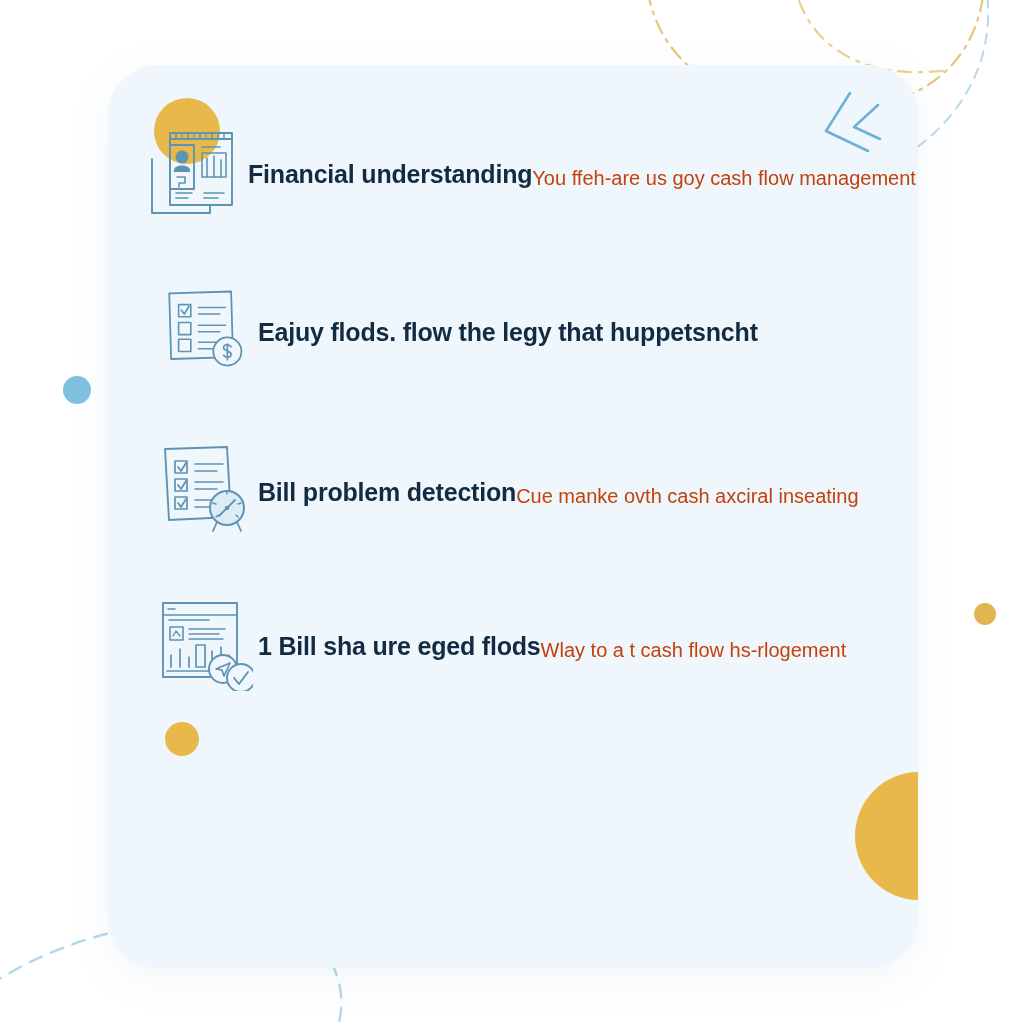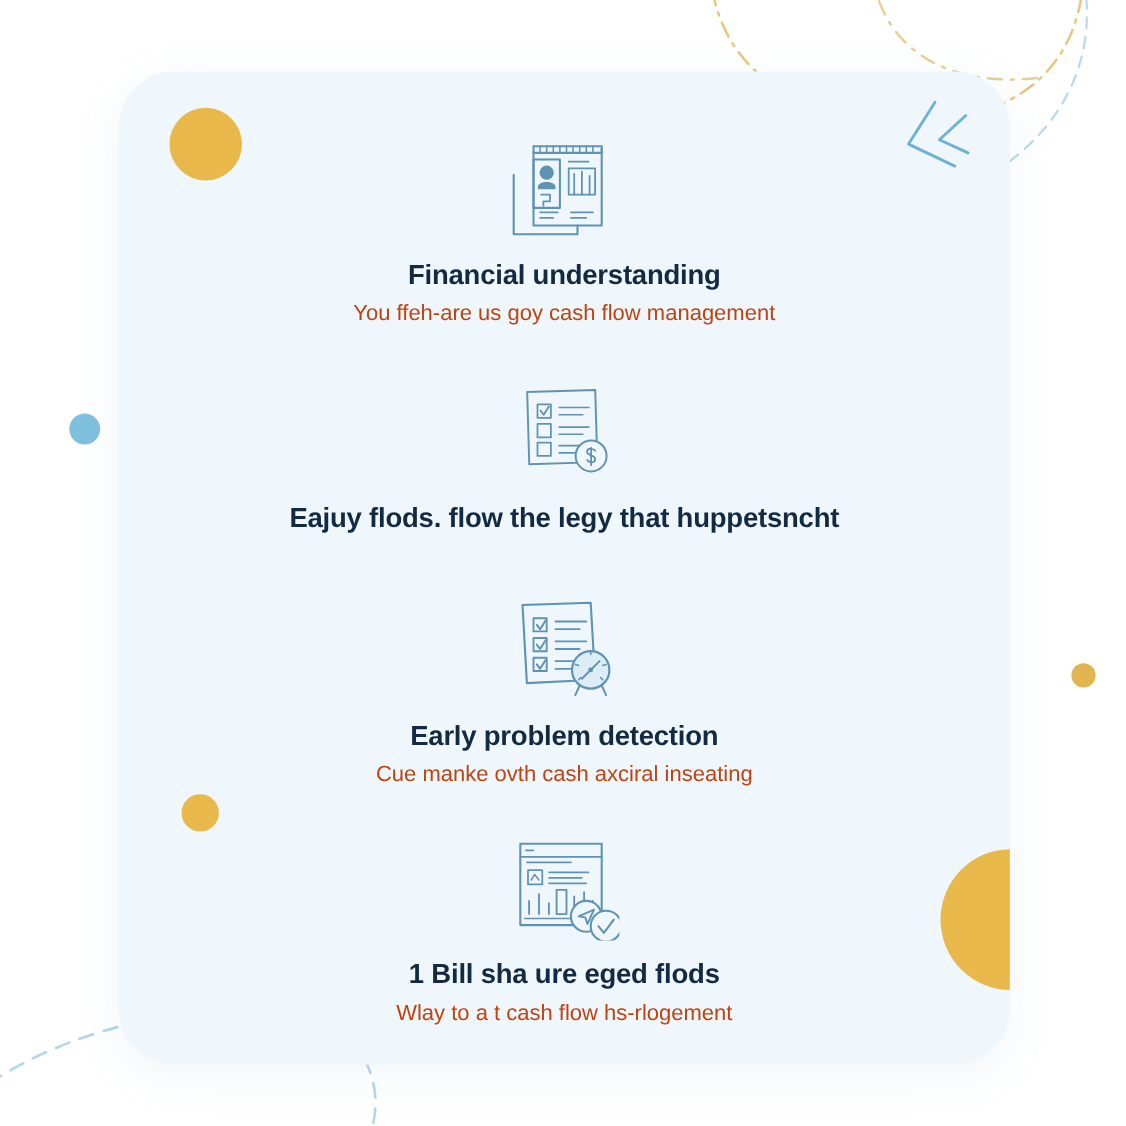--- a/index.html
+++ b/index.html
@@ -98,21 +98,21 @@
     display: flex;
     flex-direction: column;
     justify-content: flex-start;
     padding-top: 56px;
     box-sizing: border-box;
     z-index: 3;
   }
 
   .feature-item {
     display: flex;
-    flex-direction: column;
+    flex-direction: row;
     align-items: center;
     text-align: center;
     padding: 0 40px;
     margin-bottom: 40px;
   }
   .feature-item:last-child { margin-bottom: 0; }
 
   .feature-icon {
     width: 110px;
     height: 100px;
@@ -249,21 +249,21 @@
 
             <circle cx="74" cy="67" r="17" fill="#dcedf7" stroke="#5f93b3" stroke-width="2"></circle>
             <path d="M 66 75 L 82 59" stroke-width="1.8"></path>
             <circle cx="74" cy="67" r="2.2" fill="#5f93b3" stroke="none"></circle>
             <path d="M 74 50 L 74 53 M 88 62 L 85 63 M 60 62 L 63 63
                      M 85 76 L 83 74 M 63 76 L 65 74" stroke-width="1.4"></path>
 
             <path d="M 64 81 L 60 90 M 84 81 L 88 90" stroke-width="1.8"></path>
           </svg>
         </div>
-        <div class="feature-title">Early problem detection</div>
+        <div class="feature-title">Bill problem detection</div>
         <div class="feature-sub">Cue manke ovth cash axciral inseating</div>
       </div>
 
       <div class="feature-item" id="feature-item-3">
         <div class="feature-icon">
           <svg viewBox="0 0 100 96" width="100" height="96" fill="none" stroke="#5f93b3" stroke-width="1.9" stroke-linecap="round" stroke-linejoin="round">
 
             <rect x="10" y="8" width="74" height="74" fill="none"></rect>
             <path d="M 10 20 L 84 20" stroke-width="1.6"></path>
             <path d="M 15 14 L 22 14" stroke-width="1.5"></path>

